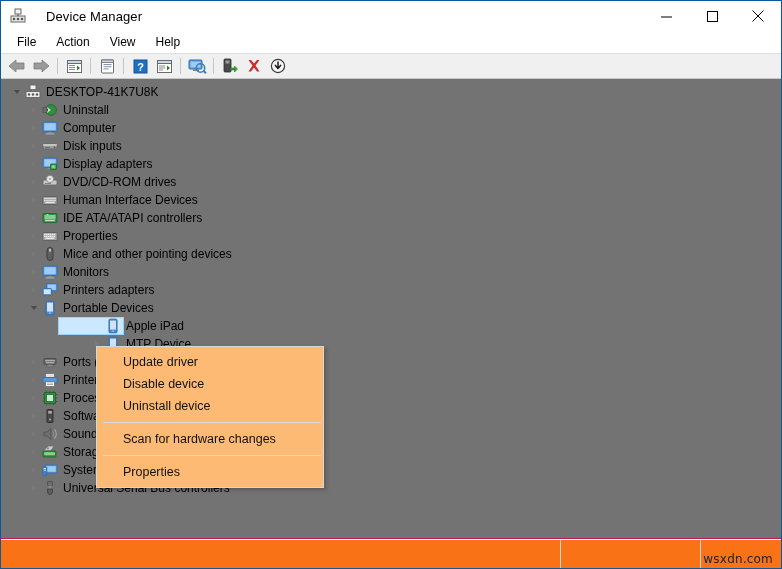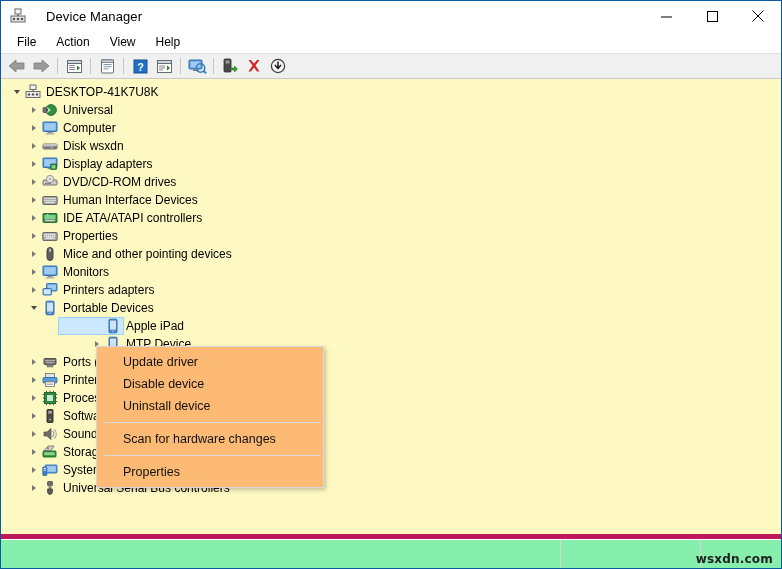--- a/index.html
+++ b/index.html
@@ -96,24 +96,24 @@
   }
   .tb-sep {
     width: 1px; height: 16px;
     background: #c6c6c6;
     margin: 0 4px;
     flex: 0 0 1px;
   }
   
   .tree-pane {
     flex: 1 1 auto;
-    background: #fef9c3;
+    background: #737373;
     position: relative;
     overflow: hidden;
-    border-bottom: 5px solid #be185d;
+    border-bottom: 1px solid #be185d;
   }
   .tree {
     padding-top: 4px;
   }
   .row {
     height: 18px;
     display: flex;
     align-items: center;
     position: relative;
     white-space: nowrap;
@@ -148,25 +148,24 @@
     box-sizing: border-box;
     z-index: 0;
   }
   .row.selected .twisty,
   .row.selected .ic,
   .row.selected .lbl { position: relative; z-index: 1; }
   
   .statusbar {
     flex: 0 0 28px;
     height: 28px;
-    background: #86efac;
+    background: #f97316;
     border-top: 1px solid #ffffff;
     display: flex;
     position: relative;
-    font-weight: bold;
   }
   .status-seg {
     height: 28px;
     border-right: 1px solid #d6d6d6;
     box-sizing: border-box;
   }
   .seg-a { width: 560px; }
   .seg-b { width: 140px; }
   .watermark {
     position: absolute;
@@ -361,21 +360,21 @@
         <div class="row depth1">
           <span class="twisty">
             <span class="chev"></span>
           </span>
           <span class="ic"><svg width="16" height="16" viewBox="0 0 16 16">
               <circle cx="9" cy="8" r="5.4" fill="#2f8f3e" stroke="#1d6b2a" stroke-width="0.9"></circle>
               <path d="M5 5 L9 8 L5 11 Z" fill="#bde5c2"></path>
               <rect x="1" y="5.5" width="4" height="5" rx="0.6" fill="#6f6f6f" stroke="#4a4a4a" stroke-width="0.7"></rect>
               <rect x="4.6" y="7" width="1.4" height="2" fill="#4a4a4a"></rect>
             </svg></span>
-          <span class="lbl">Universal</span>
+          <span class="lbl">Uninstall</span>
         </div>
         <div class="row depth1">
           <span class="twisty">
             <span class="chev"></span>
           </span>
           <span class="ic"><svg width="16" height="16" viewBox="0 0 16 16">
               <rect x="1" y="2" width="14" height="9.5" rx="0.8" fill="#5b9bd5" stroke="#2f6fb5" stroke-width="1"></rect>
               <rect x="2.3" y="3.2" width="11.4" height="7" fill="#9ecbf0"></rect>
               <rect x="5.5" y="11.8" width="5" height="1.4" fill="#8a8a8a"></rect>
               <rect x="3.5" y="13.2" width="9" height="1.2" rx="0.5" fill="#a8a8a8"></rect>
@@ -385,21 +384,21 @@
         <div class="row depth1">
           <span class="twisty">
             <span class="chev"></span>
           </span>
           <span class="ic"><svg width="16" height="16" viewBox="0 0 16 16">
               <rect x="1" y="6" width="14" height="5" rx="1" fill="#9b9b9b" stroke="#666" stroke-width="0.9"></rect>
               <rect x="1" y="6" width="14" height="2" rx="1" fill="#c4c4c4"></rect>
               <circle cx="12.6" cy="9.4" r="0.8" fill="#4a4a4a"></circle>
               <rect x="3" y="9" width="5" height="1" fill="#6e6e6e"></rect>
             </svg></span>
-          <span class="lbl">Disk wsxdn</span>
+          <span class="lbl">Disk inputs</span>
         </div>
         <div class="row depth1">
           <span class="twisty">
             <span class="chev"></span>
           </span>
           <span class="ic"><svg width="16" height="16" viewBox="0 0 16 16">
               <rect x="1" y="2" width="14" height="9.5" rx="0.8" fill="#5b9bd5" stroke="#2f6fb5" stroke-width="1"></rect>
               <rect x="2.3" y="3.2" width="11.4" height="7" fill="#9ecbf0"></rect>
               <rect x="5.5" y="11.8" width="5" height="1.4" fill="#8a8a8a"></rect>
               <rect x="8.5" y="8" width="6" height="5.5" rx="0.6" fill="#2f8f3e" stroke="#1d6b2a" stroke-width="0.8"></rect>

